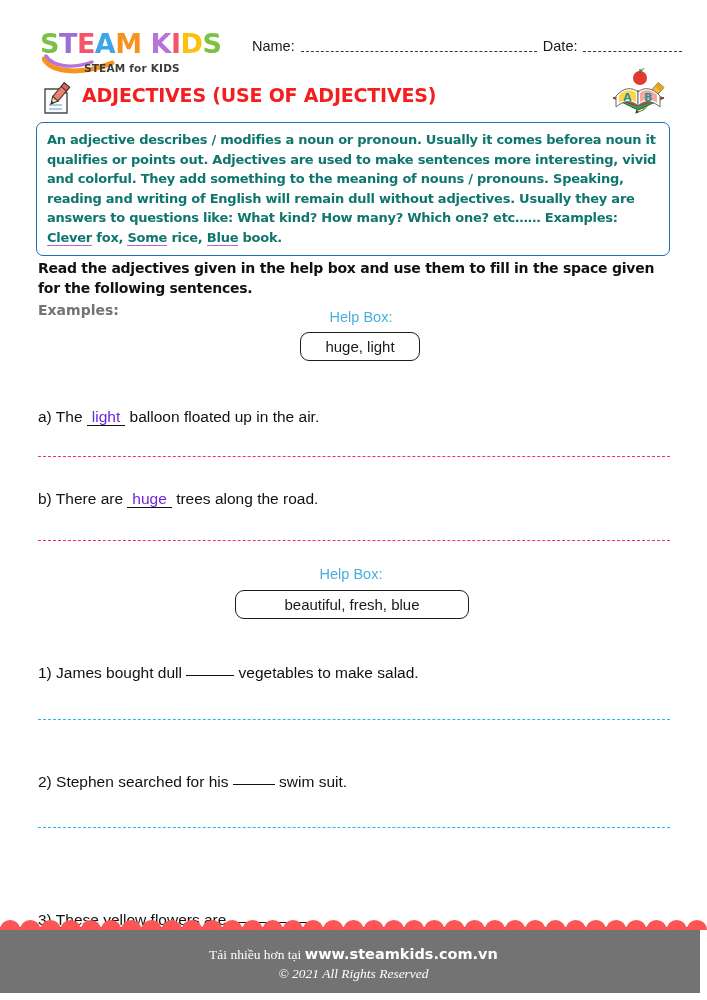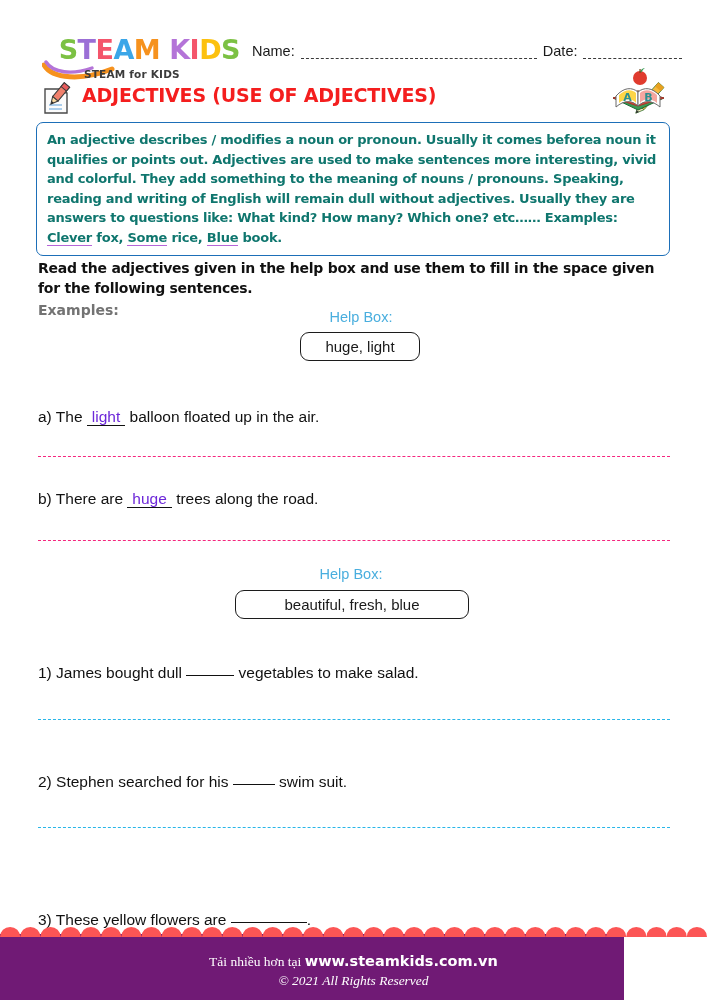--- a/index.html
+++ b/index.html
@@ -13,22 +13,22 @@
     position: relative;
     width: 707px; height: 1000px;
     background: #ffffff;
   }
 
   
   .header {
     position: absolute; left: 0; top: 0; width: 707px; height: 76px;
   }
   .logo-wrap {
-    position: absolute; left: 40px; top: 36px;
-    width: 200px; height: 50px; text-align: right;
+    position: absolute; left: 40px; top: 30px;
+    width: 200px; height: 50px;
   }
   .logo-word {
     font-family: "DejaVu Sans", sans-serif;
     font-size: 27px; font-weight: bold; letter-spacing: -0.5px;
     line-height: 1; white-space: nowrap;
   }
   .logo-word span { display: inline-block; }
   .logo-swoosh {
     position: absolute; left: 2px; top: 24px; width: 74px; height: 22px;
   }
@@ -36,21 +36,21 @@
     position: absolute; left: 44px; top: 32px;
     font-family: "DejaVu Sans", sans-serif;
     font-size: 10.5px; font-weight: bold; color: #3b3b3b;
     letter-spacing: 0.2px;
   }
   .name-date {
     position: absolute; left: 252px; top: 33px;
     width: 430px; height: 26px;
     font-family: "Liberation Sans", sans-serif;
     font-size: 14.5px; color: #1a1a1a;
-    display: flex; align-items: flex-end; gap: 6px;
+    display: flex; align-items: center; gap: 6px;
   }
   .nd-label { white-space: nowrap; }
   .nd-rule {
     border-bottom: 1.4px dashed #3a3a3a;
     height: 11px;
   }
   .nd-rule.name { width: 278px; }
   .nd-rule.date { width: 116px; }
 
   
@@ -147,22 +147,22 @@
   }
   .rule.pink { border-top: 1.8px dashed #f5277f; }
   .rule.blue { border-top: 1.8px dashed #29b6e8; }
   #rule-a { top: 456px; }
   #rule-b { top: 540px; }
   #rule-1 { top: 719px; }
   #rule-2 { top: 827px; }
 
   
   .footer {
-    position: absolute; left: 0; bottom: 0; width: 624px; height: 66px;
-    background: #701a75;
+    position: absolute; left: 0; bottom: 7px; width: 700px; height: 66px;
+    background: #737373;
   }
   .scallop {
     position: absolute; left: 0; top: -9px; width: 707px; height: 12px;
     display: block;
   }
   .footer-line1 {
     position: absolute; left: 0; top: 19px; width: 707px;
     text-align: center; color: #ffffff;
     font-family: "Liberation Serif", serif;
     font-size: 13.5px;

